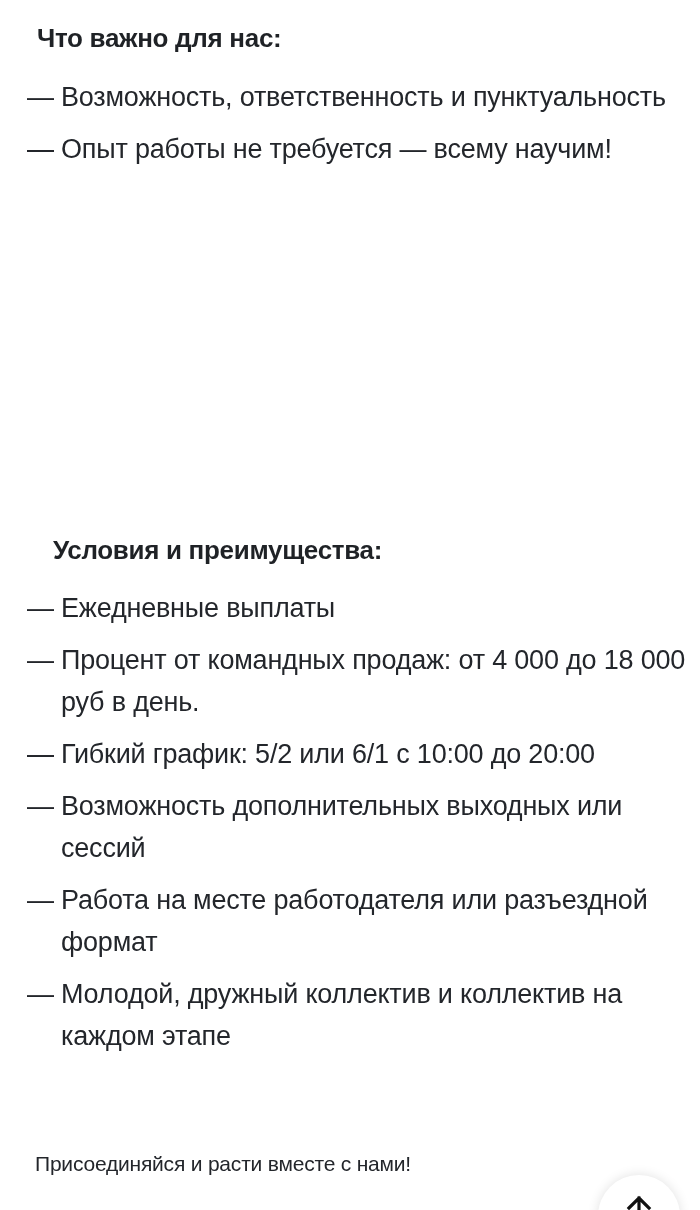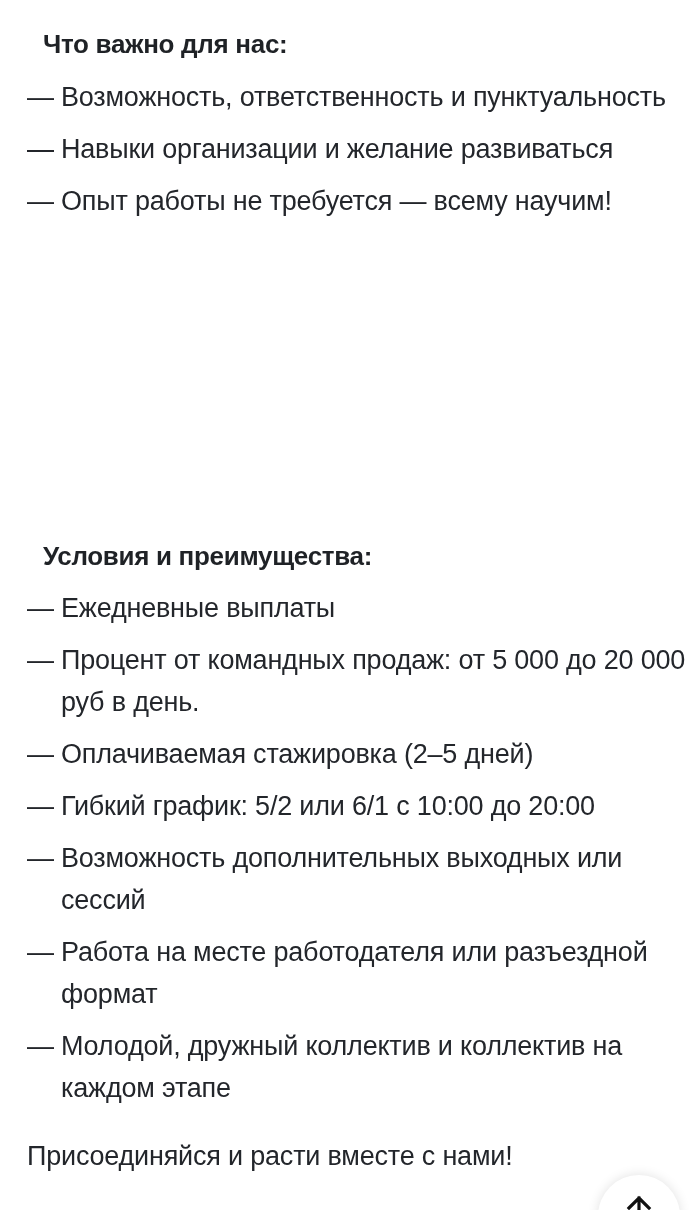--- a/index.html
+++ b/index.html
@@ -18,21 +18,21 @@
     .content {
       position: absolute;
       left: 27px;
       top: 0;
       width: 660px;
     }
     .section-title {
       font-weight: bold;
       font-size: 26px;
       line-height: 32px;
-      margin: 16px;
+      margin: 10px;
       letter-spacing: -0.3px;
       color: #1f2226;
     }
     .list {
       list-style: none;
       margin: 0;
       padding: 0;
     }
     .list-item {
       position: relative;
@@ -41,23 +41,23 @@
       line-height: 42px;
       margin-bottom: 10px;
       letter-spacing: -0.2px;
     }
     .dash {
       position: absolute;
       left: 0;
       top: 0;
     }
     .closing {
-      font-size: 27px;
+      font-size: 21px;
       line-height: 42px;
-      margin: 0;
+      margin: 8px;
       letter-spacing: -0.2px;
     }
     .scroll-top {
       position: absolute;
       left: 598px;
       top: 1175px;
       width: 82px;
       height: 82px;
       border-radius: 50%;
       background: #ffffff;
@@ -83,42 +83,40 @@
       <span>Возможность, ответственность и пунктуальность</span>
     </li>
     <li class="list-item">
       <span class="dash">—</span>
     </li>
     <li class="list-item">
       <span class="dash">—</span>
     </li>
     <li class="list-item">
       <span class="dash">—</span>
-      <span>Навыки организации и желание развиваться</span>
     </li>
     <li class="list-item">
       <span class="dash">—</span>
       <span>Опыт работы не требуется — всему научим!</span>
     </li>
   </ul>
 
-  <h2 class="section-title" style="position:absolute; top:524px; left:0;">Условия и преимущества:</h2>
+  <h2 class="section-title" style="position:absolute; top:524px; left:16px;">Условия и преимущества:</h2>
 
   <ul class="list" style="position:absolute; top:587px; left:0; width:660px;">
     <li class="list-item">
       <span class="dash">—</span>
       <span>Ежедневные выплаты</span>
     </li>
     <li class="list-item">
       <span class="dash">—</span>
-      <span>Процент от командных продаж: от 5 000 до 20 000 руб в день.</span>
+      <span>Процент от командных продаж: от 4 000 до 18 000 руб в день.</span>
     </li>
     <li class="list-item">
       <span class="dash">—</span>
-      <span>Оплачиваемая стажировка (2–5 дней)</span>
     </li>
     <li class="list-item">
       <span class="dash">—</span>
       <span>Гибкий график: 5/2 или 6/1 с 10:00 до 20:00</span>
     </li>
     <li class="list-item">
       <span class="dash">—</span>
       <span>Возможность дополнительных выходных или сессий</span>
     </li>
     <li class="list-item">

